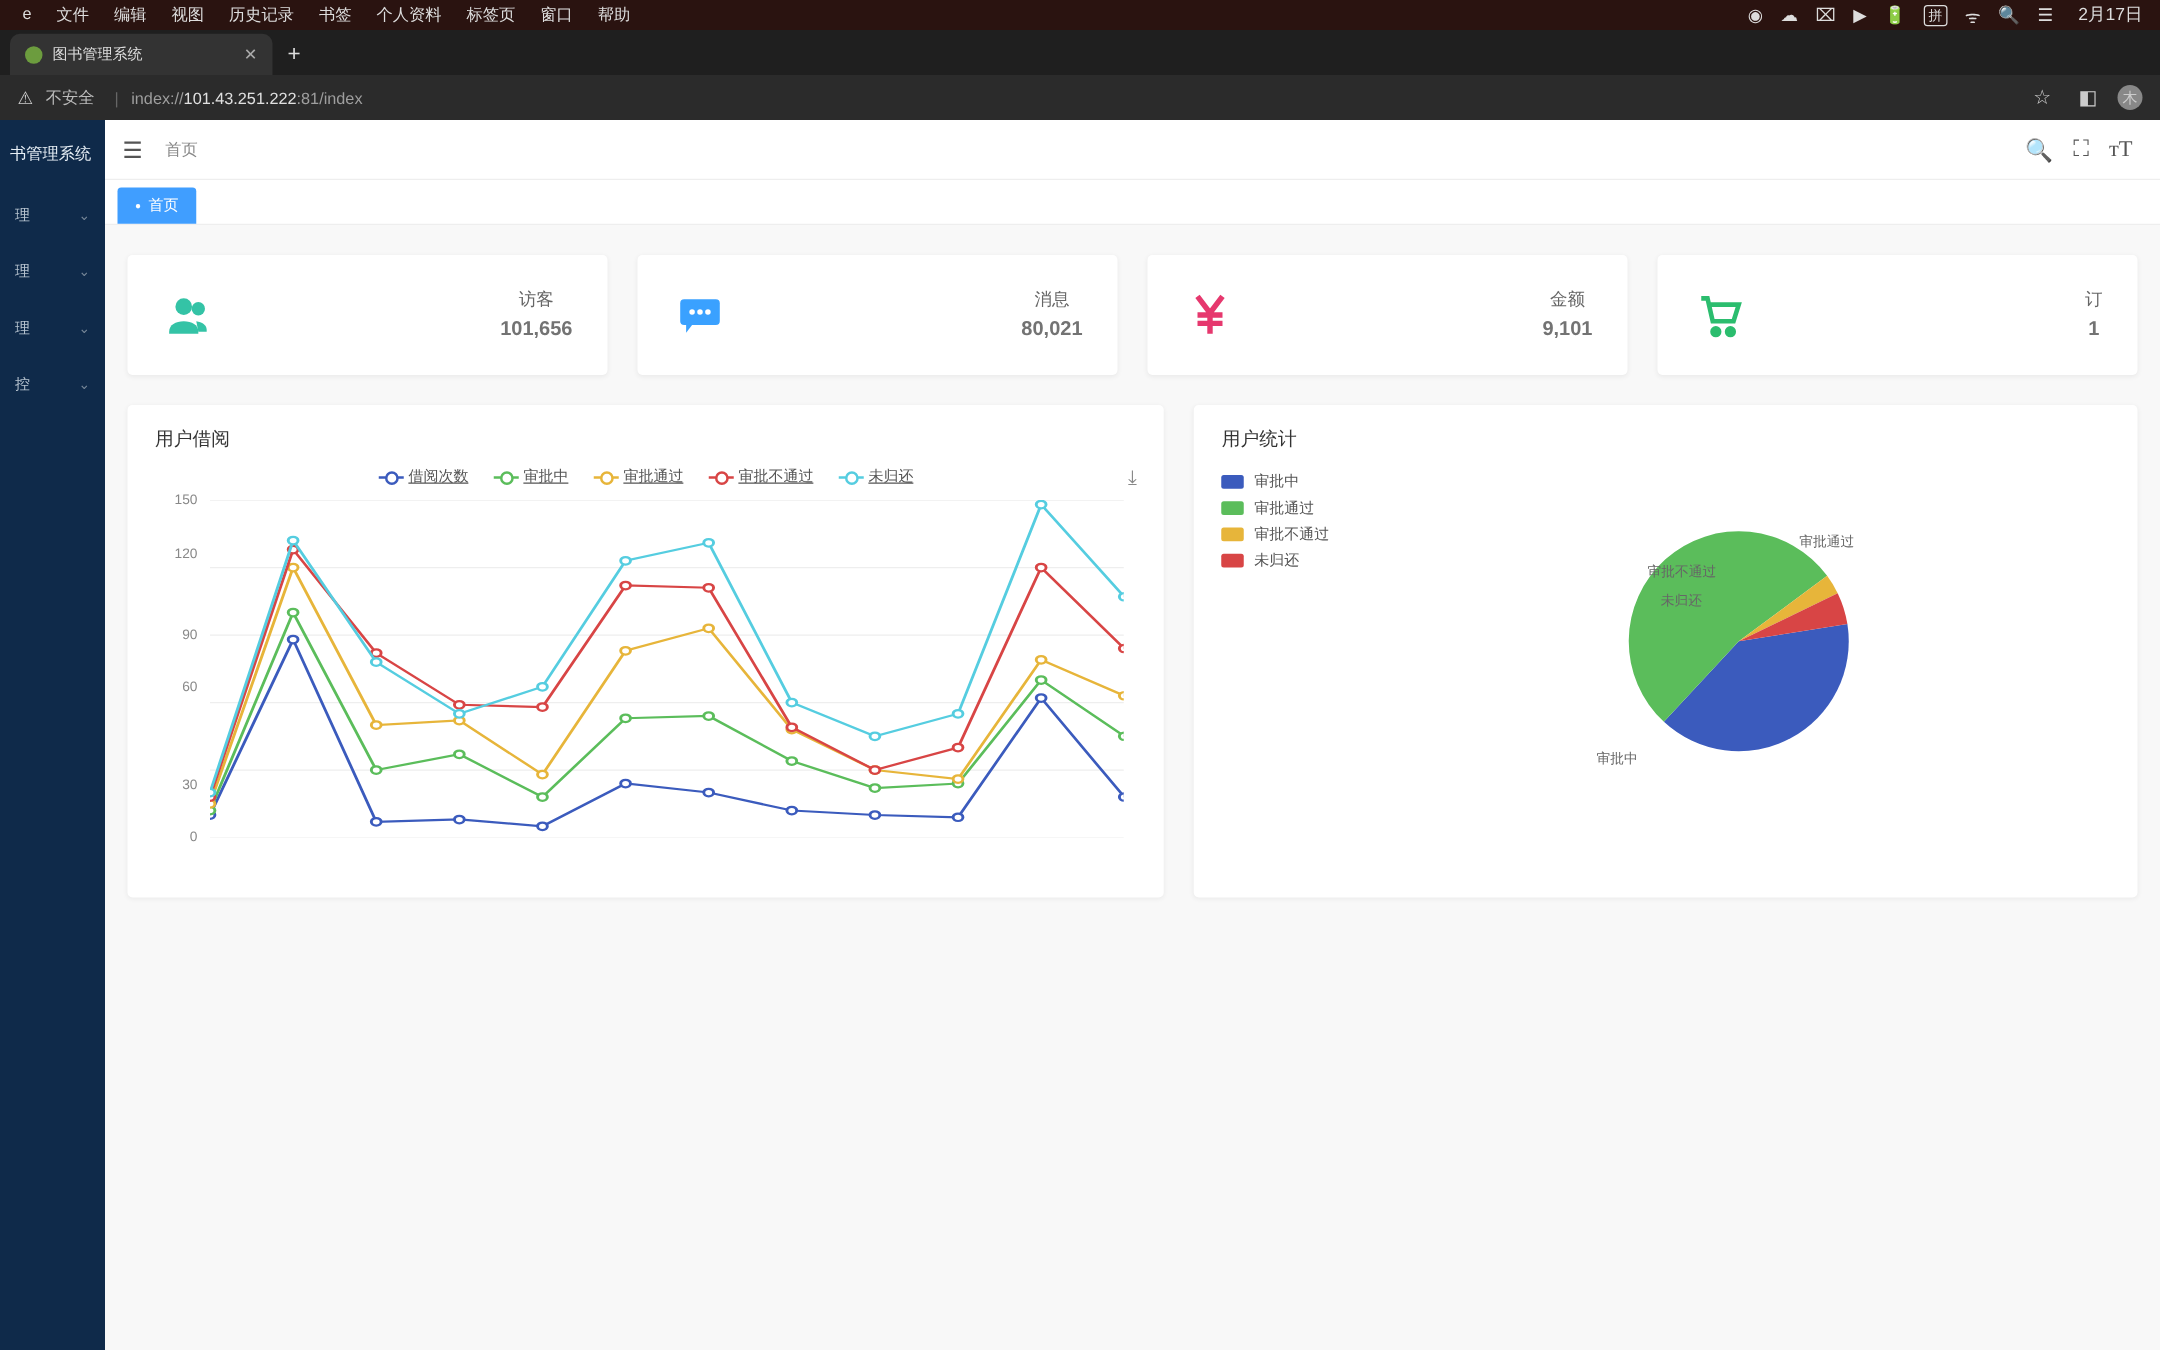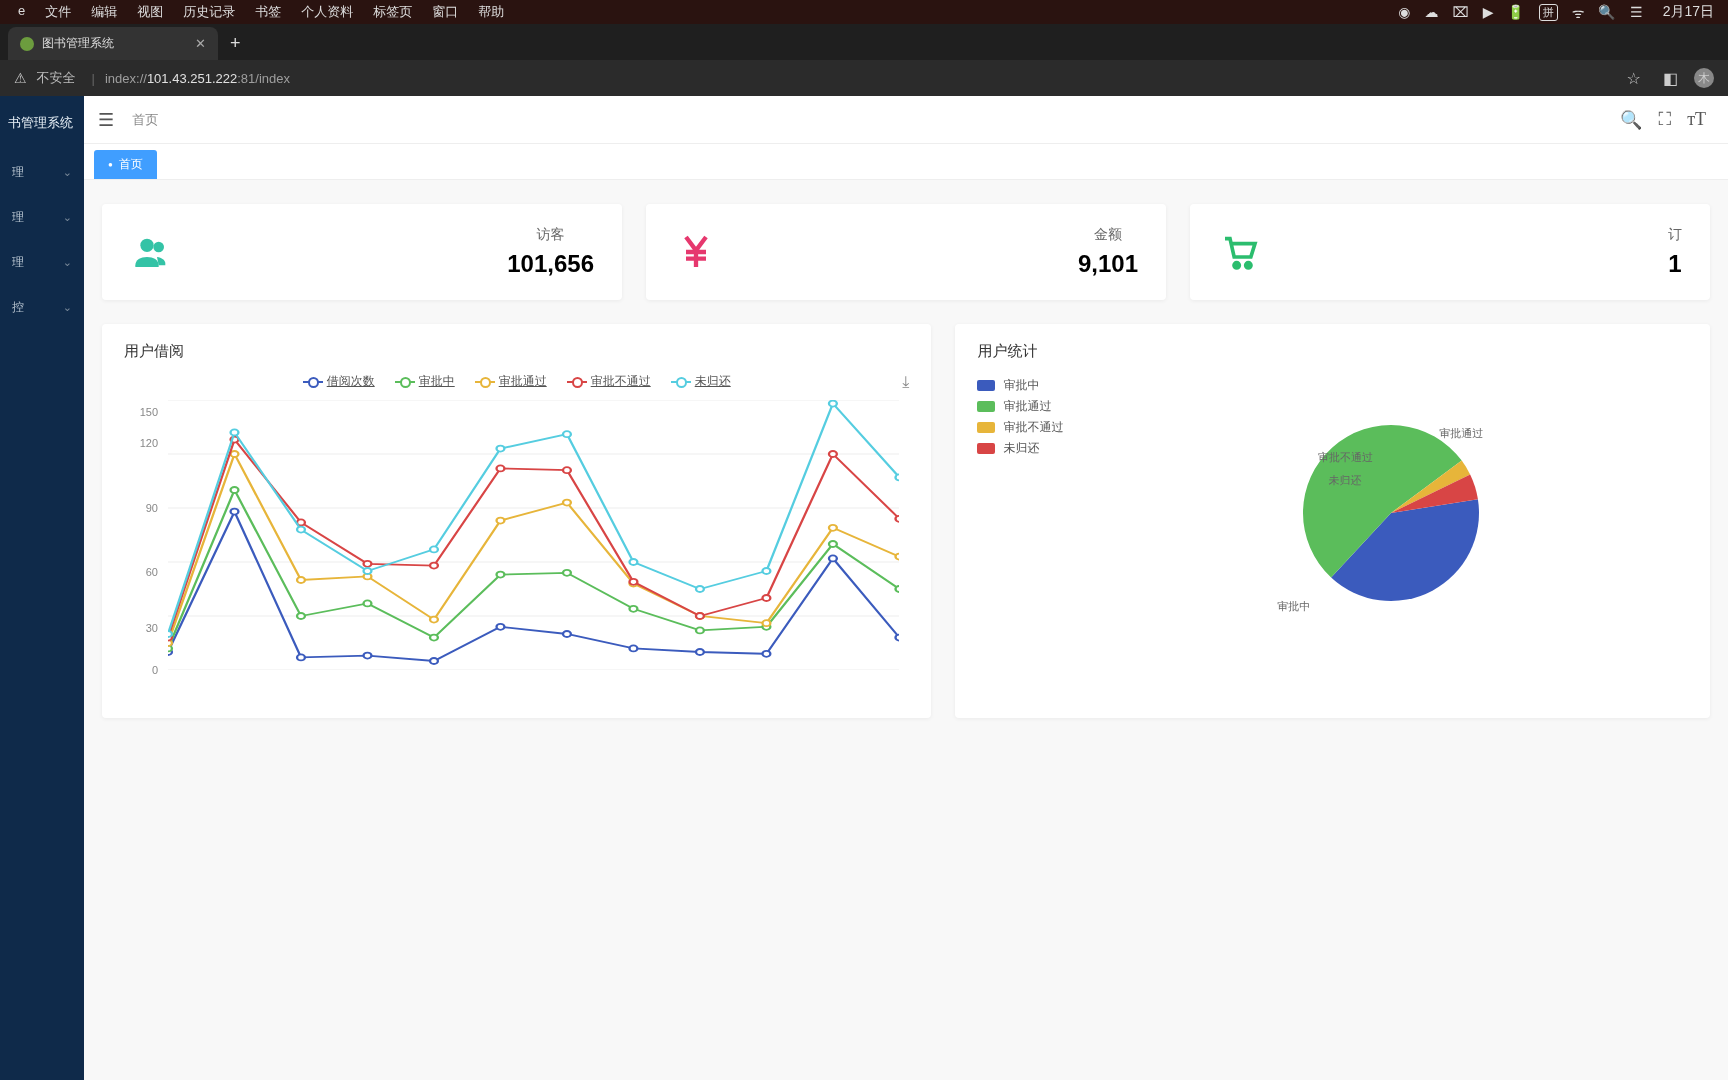--- a/index.html
+++ b/index.html
@@ -51,21 +51,21 @@
 .pgtab::before { content: "●"; font-size: 8px; }
 
 .content { flex: 1; overflow: auto; padding: 24px 18px; background: #f8f8f8; }
 
 
 .cards { display: flex; gap: 24px; margin-bottom: 24px; }
 .card { background: #fff; border-radius: 4px; box-shadow: 0 1px 4px rgba(0,0,0,.06); flex: 1; min-width: 310px; height: 96px; display: flex; align-items: center; padding: 0 28px; }
 .card .cicon { width: 44px; height: 44px; display: flex; align-items: center; justify-content: center; font-size: 34px; }
 .card .ctext { margin-left: auto; text-align: center; }
 .card .clabel { font-size: 14px; color: #666; margin-bottom: 6px; }
-.card .cval { font-size: 24px; font-weight: 600; color: #000000; }
+.card .cval { font-size: 16px; font-weight: 600; color: #737373; }
 
 
 .panels { display: flex; gap: 24px; }
 .panel { background: #fff; border-radius: 4px; box-shadow: 0 1px 4px rgba(0,0,0,.06); padding: 18px 22px; }
 .panel.left { flex: 1.05; min-width: 650px; }
 .panel.right { flex: 0.95; min-width: 560px; }
 .ptitle { font-size: 15px; color: #333; font-weight: 500; margin-bottom: 12px; }
 
 
 .linelegend { display: flex; justify-content: center; gap: 20px; font-size: 12px; color: #555; margin-bottom: 10px; position: relative; }
@@ -195,20 +195,35 @@
                 <path d="M2 20c0-3.3 3.1-5 7-5s7 1.7 7 5v1H2z"></path>
                 <path d="M15 15c2.8.4 5 1.8 5 4v1h-4"></path>
               </svg>
             </div>
             <div class="ctext">
               <div class="clabel">访客</div>
               <div class="cval">101,656</div>
             </div>
           </div>
           <div class="card">
+            <div class="cicon" style="color:#3aa1ff">
+              <svg viewBox="0 0 24 24" width="38" height="38" fill="currentColor">
+                <rect x="2" y="4" width="20" height="13" rx="2"></rect>
+                <path d="M8 17l-3 4v-4z"></path>
+                <circle cx="8" cy="10.5" r="1.4" fill="#fff"></circle>
+                <circle cx="12" cy="10.5" r="1.4" fill="#fff"></circle>
+                <circle cx="16" cy="10.5" r="1.4" fill="#fff"></circle>
+              </svg>
+            </div>
+            <div class="ctext">
+              <div class="clabel">消息</div>
+              <div class="cval">80,021</div>
+            </div>
+          </div>
+          <div class="card">
             <div class="cicon" style="color:#e6386e">
               <svg viewBox="0 0 24 24" width="40" height="40" fill="none" stroke="currentColor" stroke-width="2.6">
                 <path d="M6 3l6 8 6-8M6 12h12M6 16h12M12 11v10"></path>
               </svg>
             </div>
             <div class="ctext">
               <div class="clabel">金额</div>
               <div class="cval">9,101</div>
             </div>
           </div>
@@ -251,24 +266,24 @@
               <span class="lg">
                 <span class="lgsym" style="background:#55cde0;color:#55cde0"></span>
                 <span>未归还</span>
               </span>
               <span class="dl">⤓</span>
           </div>
           <div class="linechart">
             <div class="yaxis" id="yaxis">
                 <div class="ytick" style="top: 270px;">0</div>
                 <div class="ytick" style="top: 228px;">30</div>
-                <div class="ytick" style="top: 172px; margin-left: 11px;">60</div>
+                <div class="ytick" style="top: 150px; margin-left: 11px;">60</div>
                 <div class="ytick" style="top: 108px;">90</div>
                 <div class="ytick" style="top: 43px;">120</div>
-                <div class="ytick" style="top: 12px;">150</div>
+                <div class="ytick" style="top: 0px;">150</div>
               </div>
             <div class="plot"><svg id="linesvg" width="100%" height="100%" viewBox="0 0 560 270" preserveAspectRatio="none">
                   <g class="grid">
                     <line x1="0" y1="270" x2="560" y2="270"></line>
                     <line x1="0" y1="216" x2="560" y2="216"></line>
                     <line x1="0" y1="162" x2="560" y2="162"></line>
                     <line x1="0" y1="108" x2="560" y2="108"></line>
                     <line x1="0" y1="53.999999999999986" x2="560" y2="53.999999999999986"></line>
                     <line x1="0" y1="0" x2="560" y2="0"></line>
                   </g>

